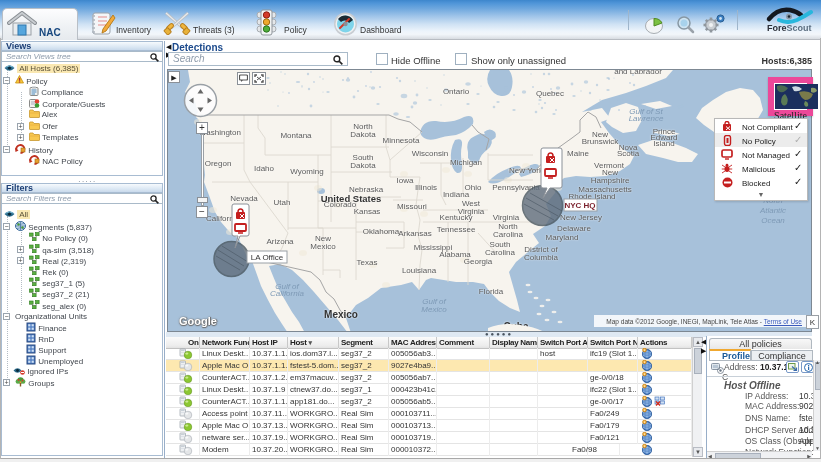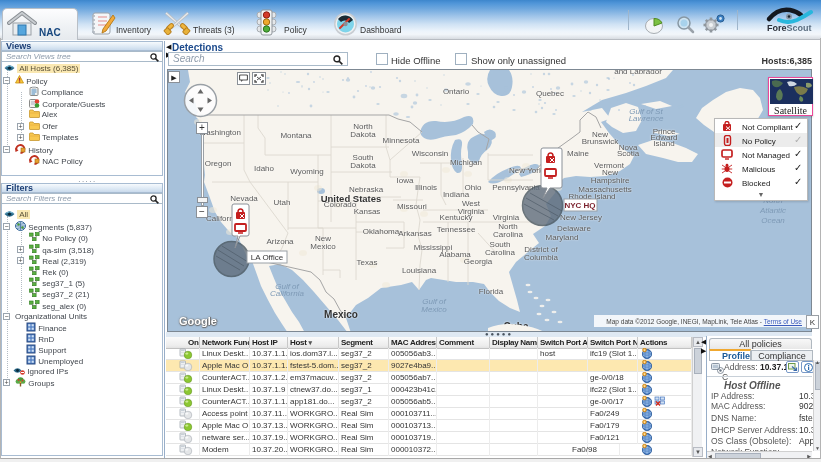--- a/index.html
+++ b/index.html
@@ -51,21 +51,21 @@
   border-right:1px solid #c8c8c8; padding-left:2px; white-space:nowrap; overflow:hidden; }
 .tr { position:absolute; left:0; width:560px; height:12px; border-bottom:1px solid #e4e4e4; }
 .tr.sel { background:#fde8b0; }
 .td { position:absolute; top:0; height:12px; font-size:8px; color:#333; line-height:12px;
   border-right:1px solid #ececec; padding-left:2px; white-space:nowrap; overflow:hidden; }
 #vsb { left:692px; top:337px; width:10px; height:120px; background:#f0f1f3; border-left:1px solid #d0d0d0; }
 .sbtn { position:absolute; left:0; width:10px; height:10px; background:#e8eaee; border:1px solid #b8bcc4; font-size:6px; color:#555; text-align:center; line-height:8px; }
 
 
 #rpanel { left:706px; top:336px; width:115px; height:126px; background:#fff; border-left:1px solid #98aec8; }
-.flabel { position:absolute; font-size:8.5px; color:#555; white-space:nowrap; max-width:100px; overflow:hidden; }
+.flabel { position:absolute; font-size:8.5px; color:#555; white-space:nowrap; max-width:100px; overflow:hidden;margin-left:34px; }
 .fval { position:absolute; font-size:8.5px; color:#333; white-space:nowrap; }
 #bottombar { left:0; top:458px; width:821px; height:4px; background:#f0f0f0; border-top:1px solid #a8a8a8; }
 </style>
 </head>
 <body>
 <div id="app">
 
   <div id="toolbar" class="abs"></div>
   <div id="nactab" class="abs">
       <span>NAC</span>
@@ -705,21 +705,21 @@
   <svg class="abs" style="left:254px;top:74px" width="10" height="9" viewBox="0 0 10 9">
       <path d="M1,3 L1,1 L3,1 M7,1 L9,1 L9,3 M9,6 L9,8 L7,8 M3,8 L1,8 L1,6" fill="none" stroke="#555" stroke-width="1.4"></path>
       <path d="M3,3 L7,6 M7,3 L3,6" stroke="#555" stroke-width="1"></path>
     </svg>
 
   <div class="abs" style="left:196px;top:122px;width:12px;height:12px;background:#fff;border:1px solid #8a9097;font-size:10px;line-height:10px;text-align:center;color:#333">+</div>
   <div class="abs" style="left:201px;top:134px;width:3px;height:72px;background:#fff;border:1px solid #9aa0a6"></div>
   <div class="abs" style="left:197px;top:197px;width:11px;height:6px;background:#f4f4f4;border:1px solid #8a9097"></div>
   <div class="abs" style="left:196px;top:206px;width:12px;height:12px;background:#fff;border:1px solid #8a9097;font-size:10px;line-height:9px;text-align:center;color:#333">−</div>
 
-  <div class="abs" style="left:768px;top:77px;width:45px;height:39px;background:#fff;border:1px solid #ec4899;box-shadow:0 1px 2px rgba(0,0,0,0.2)">
+  <div class="abs" style="left:768px;top:77px;width:45px;height:39px;background:#fff;border:6px solid #ec4899;box-shadow:0 1px 2px rgba(0,0,0,0.2)">
     <svg width="43" height="25" style="position:absolute;left:1px;top:1px" viewBox="0 0 43 25">
       <rect width="43" height="25" fill="#1b2f5e"></rect>
       <path d="M2,2 Q8,0 13,4 Q10,9 5,8 Q1,6 2,2 Z" fill="#4a6a50"></path>
       <path d="M10,10 Q14,14 12,20 Q8,24 6,18 Q6,12 10,10 Z" fill="#5a7a55"></path>
       <path d="M17,3 Q23,1 27,5 Q24,8 19,7 Z" fill="#cfd8e2"></path>
       <path d="M24,8 Q32,6 38,10 Q36,16 30,16 Q25,13 24,8 Z" fill="#7a7a4a"></path>
       <path d="M30,17 Q34,18 33,22 Q30,24 29,20 Z" fill="#6a8a5a"></path>
       <path d="M36,4 Q41,3 42,7 Q39,10 36,8 Z" fill="#8a9a6a"></path>
     </svg>
     <div style="position:absolute;left:0;top:27px;width:100%;text-align:center;font-family:'Liberation Serif',serif;font-size:10px;color:#222">Satellite</div>

